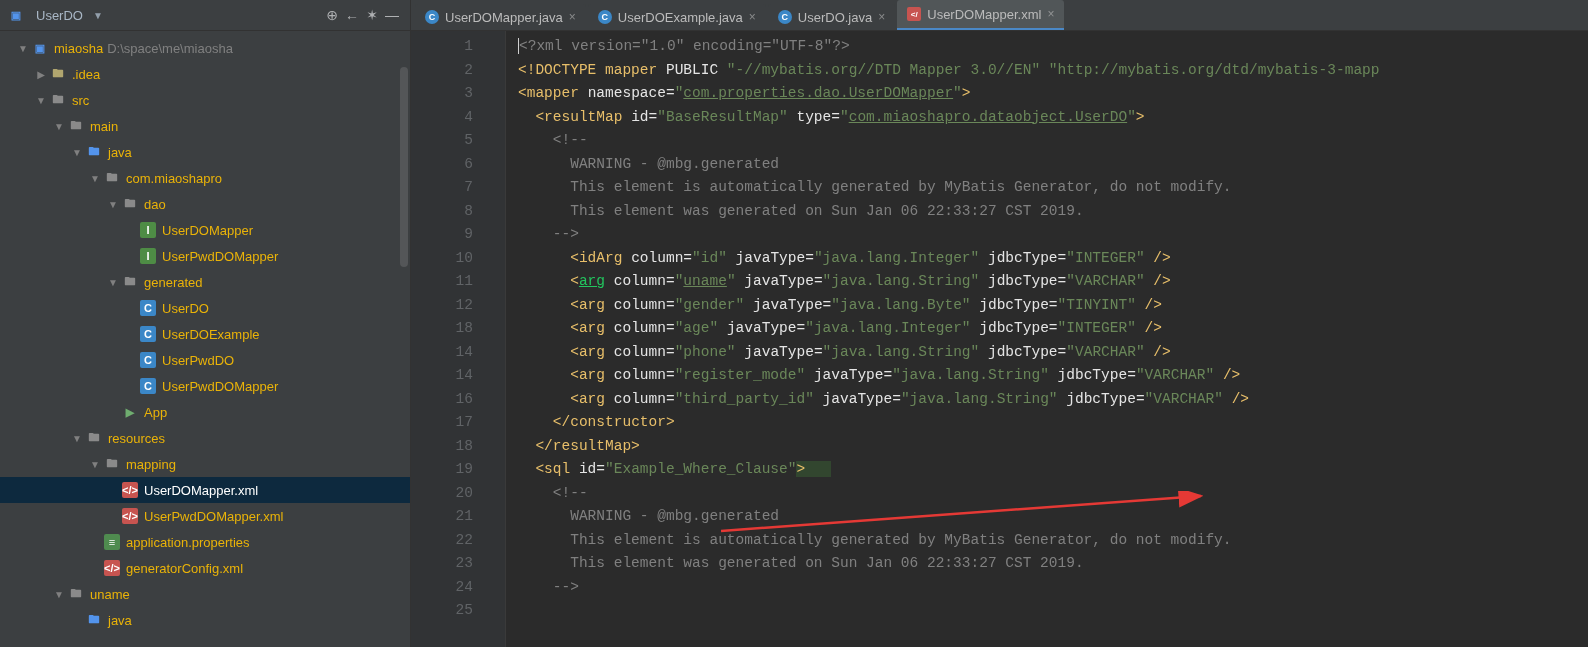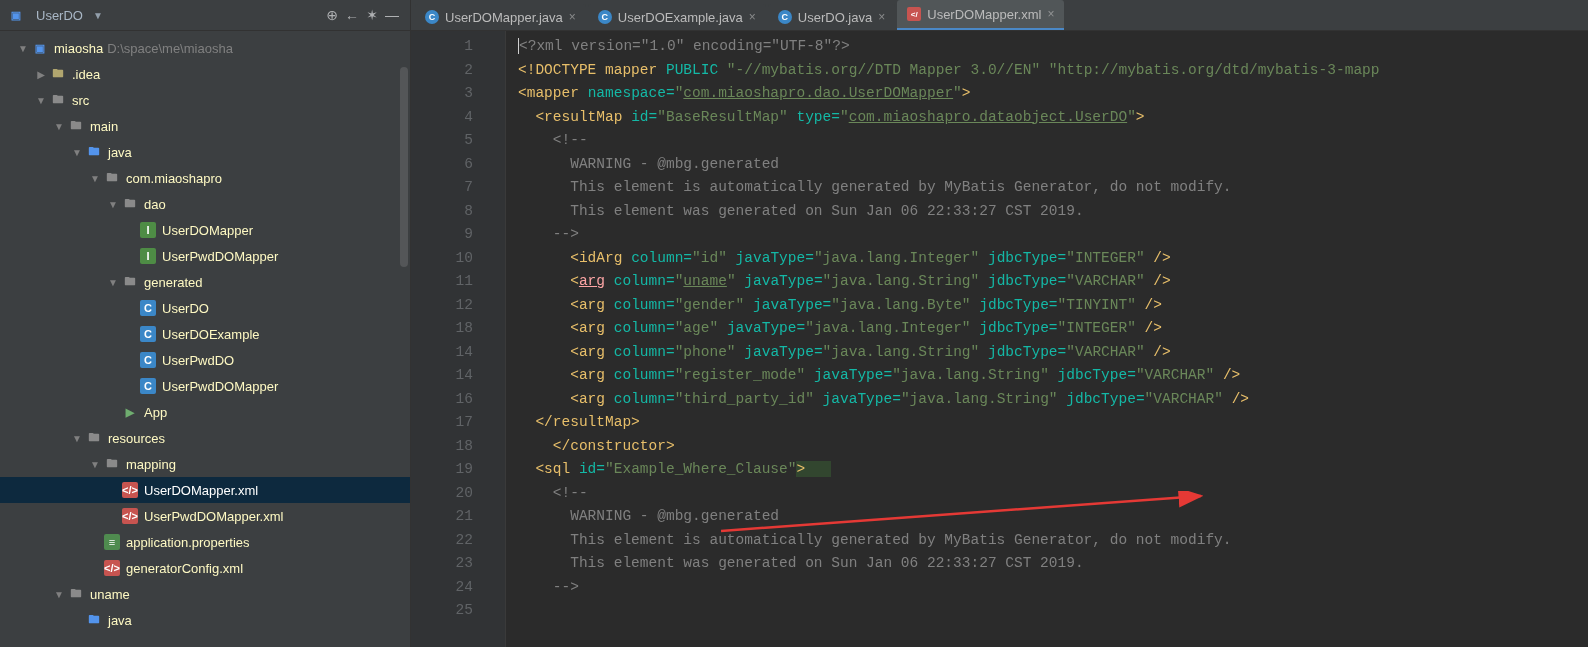--- a/index.html
+++ b/index.html
@@ -9,21 +9,21 @@
 .panel-hdr{height:30px;display:flex;align-items:center;padding:0 8px;border-bottom:1px solid #323232}
 .panel-hdr .title{display:flex;align-items:center;gap:6px}
 .panel-hdr .spacer{flex:1}
 .panel-hdr .ico-btn{width:20px;height:20px;display:flex;align-items:center;justify-content:center;color:#AFB1B3;font-size:14px;cursor:pointer}
 .drop{font-size:10px;margin-left:4px;opacity:.8}
 .tree{flex:1;overflow:auto;position:relative;padding-top:4px}
 .scrollbar{position:absolute;right:2px;top:36px;width:8px;height:200px;background:#545658;border-radius:4px}
 .node{display:flex;align-items:center;height:26px;cursor:default;white-space:nowrap}
 .arrow{width:10px;height:10px;margin-right:4px;display:flex;align-items:center;justify-content:center;font-size:10px;color:#808080}
 .icon{width:16px;height:16px;margin-right:6px;display:flex;align-items:center;justify-content:center;font-size:11px;font-weight:bold;border-radius:2px}
-.node .lbl{color:#fef9c3}
+.node .lbl{color:#eab308}
 .node .path{color:#808080;margin-left:4px}
 .selected{background:#0d293e}
 .selected .lbl,.selected .path{color:#fff}
 .ico-folder{color:#8a8a8a}
 .ico-folderb{color:#5394ec}
 .ico-folderx{color:#B1A66F}
 .ico-pkg{color:#8a8a8a}
 .ico-j{background:#4e8c45;color:#fff}
 .ico-c{background:#3b87c7;color:#fff}
 .ico-x{background:#c75450;color:#fff}
@@ -42,26 +42,26 @@
 .ico-jf{width:14px;height:14px;border-radius:50%;background:#3b87c7;color:#fff;font-size:9px;display:flex;align-items:center;justify-content:center;font-weight:bold}
 .ico-xm{width:14px;height:14px;background:#c75450;color:#fff;font-size:8px;display:flex;align-items:center;justify-content:center;font-weight:bold;border-radius:2px}
 .code-wrap{flex:1;display:flex;font-family:"Consolas","Courier New",monospace;font-size:14.5px;line-height:23.5px;position:relative}
 .gutter{width:62px;background:#313335;text-align:right;color:#606366;padding:4px 18px 0 0;user-select:none}
 .gutter div{height:23.5px}
 .fold{width:14px;background:#313335;border-right:1px solid #3a3a3a}
 .code{flex:1;padding:4px 0 0 12px;overflow:hidden}
 .code .line{height:23.5px;white-space:pre}
 
 .tag{color:#E8BF6A}
-.attr{color:#14b8a6}
+.attr{color:#e5e5e5}
 .str{color:#6A8759}
 .comment{color:#808080}
 .pi{color:#808080}
 .underline{text-decoration:underline}
-.link{color:#fca5a5;text-decoration:underline}
+.link{color:#22c55e;text-decoration:underline}
 .caret{border-left:1px solid #d0d0d0;display:inline-block;height:16px;vertical-align:middle}
 .hl-sql{background:#32462f}
 
 .red-arrow{position:absolute;pointer-events:none;left:310px;top:460px;width:500px;height:60px}
 </style>
 </head>
 <body>
 
 <div class="ide">
 
@@ -247,36 +247,36 @@
           <div>21</div>
           <div>22</div>
           <div>23</div>
           <div>24</div>
           <div>25</div>
         </div>
       <div class="fold"></div>
       <div class="code" id="code">
           <div class="line"><span class="caret"></span><span class="pi">&lt;</span><span class="pi">?xml version="1.0" encoding="UTF-8"?&gt;</span></div>
           <div class="line"><span class="tag">&lt;!DOCTYPE mapper</span> <span class="attr">PUBLIC</span> <span class="str">"-//mybatis.org//DTD Mapper 3.0//EN"</span> <span class="str">"http://mybatis.org/dtd/mybatis-3-mapp</span></div>
-          <div class="line"><span class="tag">&lt;mapper</span> <span class="attr">namespace=</span><span class="str">"<span class="underline">com.miaoshapro.dao.UserDOMapper</span>"</span><span class="tag">&gt;</span></div>
+          <div class="line"><span class="tag">&lt;mapper</span> <span class="attr">namespace=</span><span class="str">"<span class="underline">com.properties.dao.UserDOMapper</span>"</span><span class="tag">&gt;</span></div>
           <div class="line">  <span class="tag">&lt;resultMap</span> <span class="attr">id=</span><span class="str">"BaseResultMap"</span> <span class="attr">type=</span><span class="str">"<span class="underline">com.miaoshapro.dataobject.UserDO</span>"</span><span class="tag">&gt;</span></div>
           <div class="line">    <span class="comment">&lt;!--</span></div>
           <div class="line"><span class="comment">      WARNING - @mbg.generated</span></div>
           <div class="line"><span class="comment">      This element is automatically generated by MyBatis Generator, do not modify.</span></div>
           <div class="line"><span class="comment">      This element was generated on Sun Jan 06 22:33:27 CST 2019.</span></div>
           <div class="line">    <span class="comment">--&gt;</span></div>
           <div class="line">      <span class="tag">&lt;idArg</span> <span class="attr">column=</span><span class="str">"id"</span> <span class="attr">javaType=</span><span class="str">"java.lang.Integer"</span> <span class="attr">jdbcType=</span><span class="str">"INTEGER"</span> <span class="tag">/&gt;</span></div>
           <div class="line">      <span class="tag">&lt;</span><span class="link">arg</span> <span class="attr">column=</span><span class="str">"<span class="underline">uname</span>"</span> <span class="attr">javaType=</span><span class="str">"java.lang.String"</span> <span class="attr">jdbcType=</span><span class="str">"VARCHAR"</span> <span class="tag">/&gt;</span></div>
           <div class="line">      <span class="tag">&lt;arg</span> <span class="attr">column=</span><span class="str">"gender"</span> <span class="attr">javaType=</span><span class="str">"java.lang.Byte"</span> <span class="attr">jdbcType=</span><span class="str">"TINYINT"</span> <span class="tag">/&gt;</span></div>
           <div class="line">      <span class="tag">&lt;arg</span> <span class="attr">column=</span><span class="str">"age"</span> <span class="attr">javaType=</span><span class="str">"java.lang.Integer"</span> <span class="attr">jdbcType=</span><span class="str">"INTEGER"</span> <span class="tag">/&gt;</span></div>
           <div class="line">      <span class="tag">&lt;arg</span> <span class="attr">column=</span><span class="str">"phone"</span> <span class="attr">javaType=</span><span class="str">"java.lang.String"</span> <span class="attr">jdbcType=</span><span class="str">"VARCHAR"</span> <span class="tag">/&gt;</span></div>
           <div class="line">      <span class="tag">&lt;arg</span> <span class="attr">column=</span><span class="str">"register_mode"</span> <span class="attr">javaType=</span><span class="str">"java.lang.String"</span> <span class="attr">jdbcType=</span><span class="str">"VARCHAR"</span> <span class="tag">/&gt;</span></div>
           <div class="line">      <span class="tag">&lt;arg</span> <span class="attr">column=</span><span class="str">"third_party_id"</span> <span class="attr">javaType=</span><span class="str">"java.lang.String"</span> <span class="attr">jdbcType=</span><span class="str">"VARCHAR"</span> <span class="tag">/&gt;</span></div>
+          <div class="line">    <span class="tag">&lt;/constructor&gt;</span></div>
           <div class="line">  <span class="tag">&lt;/resultMap&gt;</span></div>
-          <div class="line">    <span class="tag">&lt;/constructor&gt;</span></div>
           <div class="line">  <span class="tag">&lt;sql</span> <span class="attr">id=</span><span class="str">"Example_Where_Clause"</span><span class="hl-sql"><span class="tag">&gt;</span>   </span></div>
           <div class="line">    <span class="comment">&lt;!--</span></div>
           <div class="line"><span class="comment">      WARNING - @mbg.generated</span></div>
           <div class="line"><span class="comment">      This element is automatically generated by MyBatis Generator, do not modify.</span></div>
           <div class="line"><span class="comment">      This element was generated on Sun Jan 06 22:33:27 CST 2019.</span></div>
           <div class="line">    <span class="comment">--&gt;</span></div>
         </div>
 
       <svg class="red-arrow">
         <defs>

